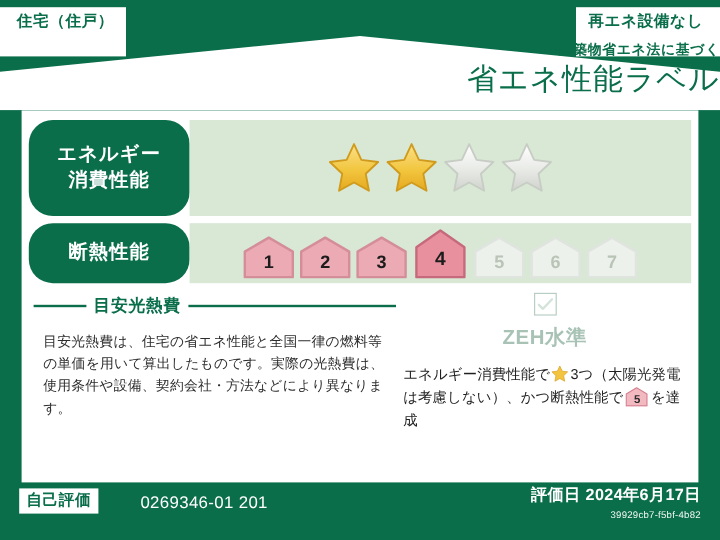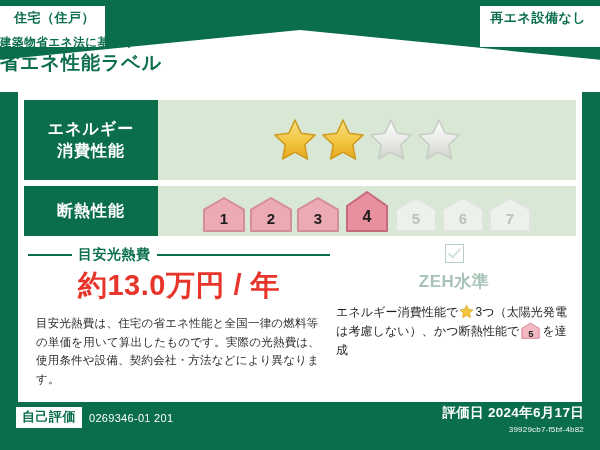--- a/index.html
+++ b/index.html
@@ -22,39 +22,40 @@
   #badge-left{left:0;padding-left:14px;}
   #badge-right{right:0;padding-right:14px;}
 
   
   #roof{
     position:absolute;left:0;top:30px;width:600px;height:62px;
     background:#ffffff;
     clip-path:polygon(50% 0%, 100% 48%, 100% 100%, 0% 100%, 0% 48%);
   }
   #title-block{
-    position:absolute;left:0;top:36px;width:600px;text-align:left;
+    position:absolute;left:0;top:36px;width:600px;text-align:right;
     color:#0a6e4a;z-index:3;
   }
   #title-small{font-size:11.5px;font-weight:bold;letter-spacing:.6px;line-height:1.2;}
-  #title-main{font-size:19px;font-weight:bold;letter-spacing:1px;margin-top:2px;line-height:1.15;}
+  #title-main{font-size:25px;font-weight:normal;letter-spacing:1px;margin-top:2px;line-height:1.15;}
 
   
   #card{
     position:absolute;left:18px;top:92px;width:564px;height:310px;
     background:#ffffff;
   }
 
   
   .perf-row{position:relative;margin:0 0 0 0;display:flex;align-items:stretch;}
   .row-label{
     background:#0a6e4a;color:#fff;font-weight:bold;
     display:flex;flex-direction:column;align-items:center;justify-content:center;
     text-align:center;font-size:16px;line-height:1.35;letter-spacing:1px;
     flex:0 0 134px;
+    border-radius:20px;
   }
   .row-body{
     flex:1;background:#d8e8d5;display:flex;align-items:center;justify-content:center;
   }
 
   #row-energy{height:80px;margin:8px 6px 0 6px;}
   #row-insul{height:50px;margin:6px 6px 0 6px;}
   #row-insul .row-label{font-size:16px;}
 
   
@@ -111,21 +112,21 @@
 
   
   #footer{
     position:absolute;left:0;bottom:6px;width:600px;height:48px;color:#fff;
   }
   #footer-left{position:absolute;left:16px;top:11px;display:flex;align-items:center;gap:7px;}
   #self-eval{
     background:#ffffff;color:#0a6e4a;font-weight:bold;font-size:13px;
     padding:3px 6px 4px;line-height:1.1;letter-spacing:.5px;
   }
-  #eval-id{font-size:11px;letter-spacing:.3px;}
+  #eval-id{font-size:14px;letter-spacing:.3px;margin-left:28px;}
   #footer-right{position:absolute;right:16px;top:8px;text-align:right;}
   #eval-date{font-size:13.5px;font-weight:bold;letter-spacing:.3px;}
   #eval-hash{font-size:8px;margin-top:3px;letter-spacing:.2px;opacity:.95;}
 </style>
 </head>
 <body>
 
 <div id="label-root">
 
   <div class="top-badge" id="badge-left">住宅（住戸）</div>
@@ -242,21 +243,20 @@
     </div>
 
     <div id="lower">
 
       <div id="cost-col">
         <div id="cost-head">
           <span class="rule short"></span>
           <span id="cost-title">目安光熱費</span>
           <span class="rule"></span>
         </div>
-        <div id="cost-value">約13.0万円 / 年</div>
         <div id="cost-note">目安光熱費は、住宅の省エネ性能と全国一律の燃料等の単価を用いて算出したものです。実際の光熱費は、使用条件や設備、契約会社・方法などにより異なります。</div>
       </div>
 
       <div id="zeh-col">
         <div id="zeh-head">
           <span id="zeh-box">
             <svg width="13" height="11" viewBox="0 0 13 11" aria-hidden="true">
               <path d="M1 6 L4.5 9.3 L12 1.4" stroke="#d3e3da" stroke-width="2" fill="none" stroke-linecap="round" stroke-linejoin="round"></path>
             </svg>
           </span>

